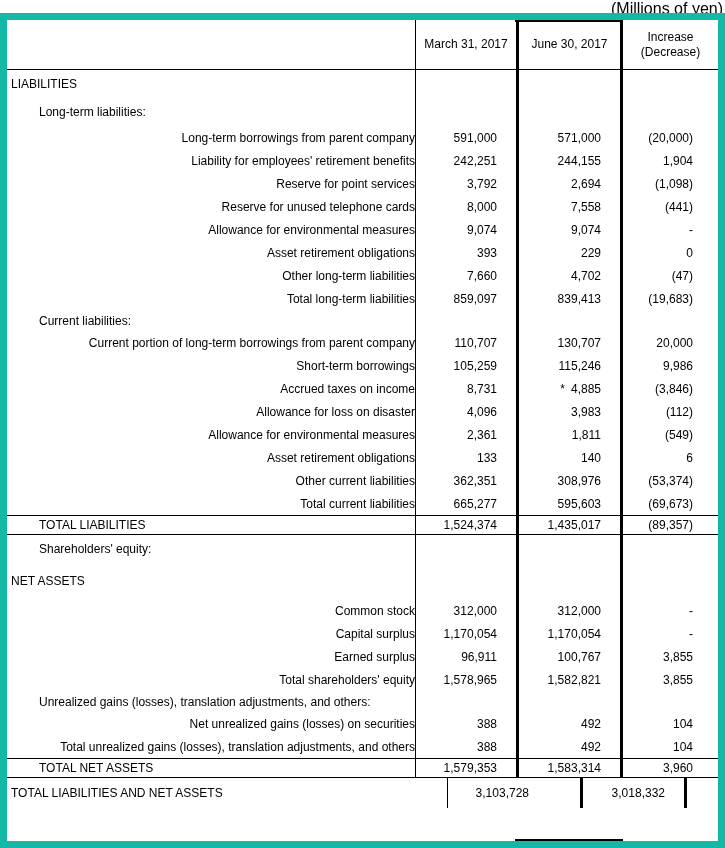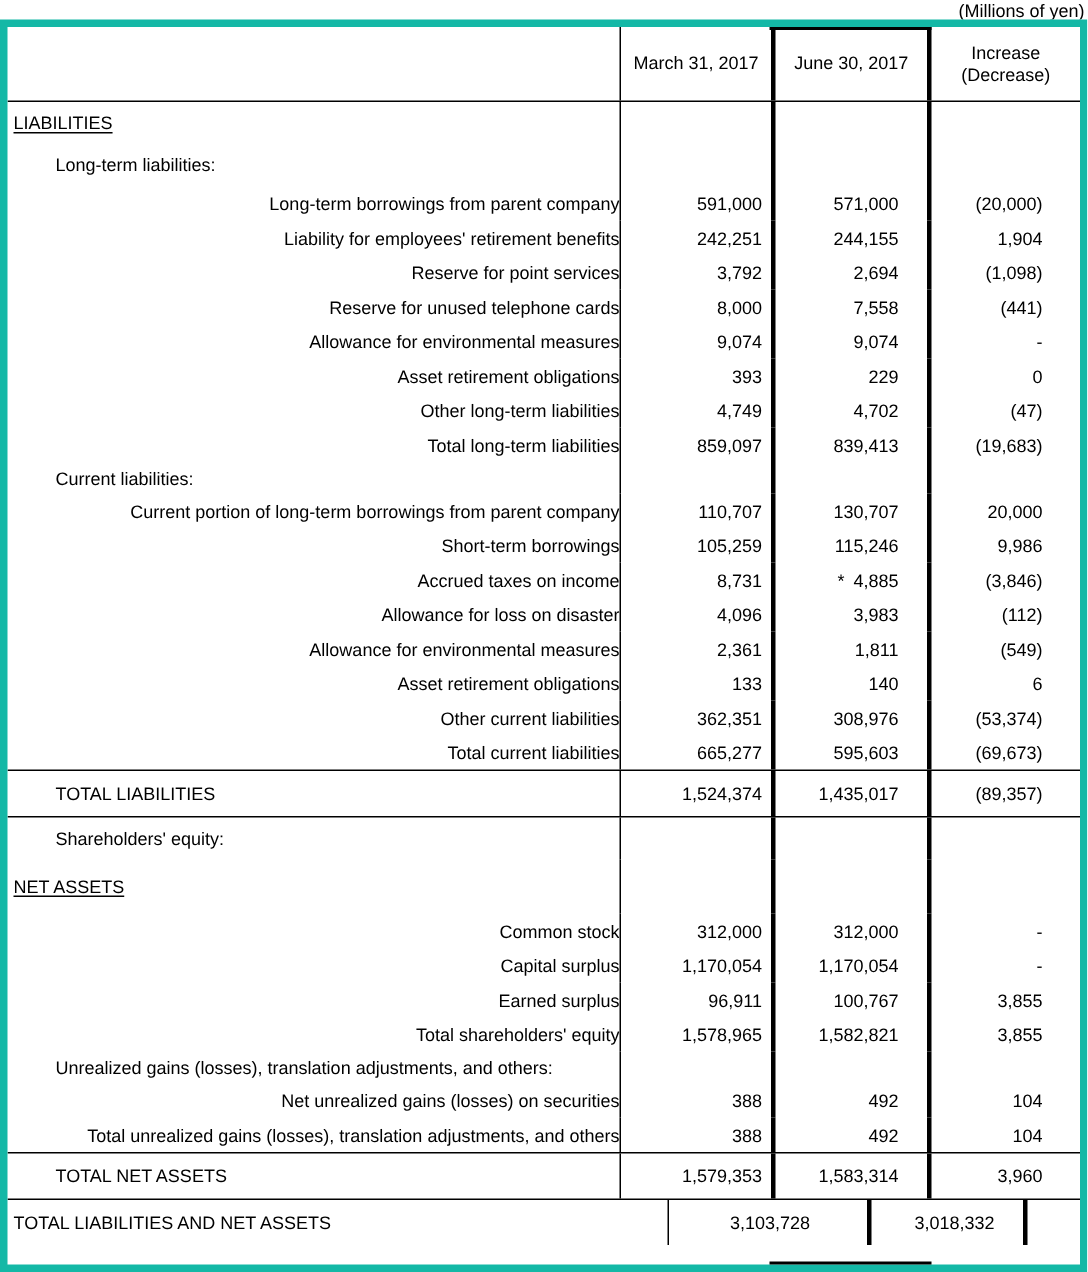--- a/index.html
+++ b/index.html
@@ -5,59 +5,59 @@
   html,body{margin:0;padding:0;background:#fff;}
   body{
     width:725px;height:848px;
     font-family:"Liberation Sans",sans-serif;
     font-size:12px;color:#000;
     -webkit-font-smoothing:antialiased;
   }
   .page{position:relative;width:725px;height:848px;background:#fff;overflow:hidden;}
   .note{
     position:absolute;top:0px;right:2px;
-    font-size:12px;white-space:nowrap;
+    font-size:16px;white-space:nowrap;
   }
   .table{
     position:absolute;top:13px;left:0;
     width:725px;height:835px;
-    border:5px solid #14b8a6;box-sizing:border-box;
+    border:7px solid #14b8a6;box-sizing:border-box;
     overflow:hidden;background:#fff;
   }
   .thick{position:absolute;left:508px;width:108px;height:3px;background:#000;z-index:3;}
   .thick-top{top:-1px;}
   .thick-bottom{bottom:-1px;}
   .row{
     display:grid;
     grid-template-columns:408px 101px 107px 1fr;
     box-sizing:border-box;
   }
   .cell{
     box-sizing:border-box;display:flex;align-items:center;
     white-space:pre;overflow:hidden;
   }
   .c-label{padding-left:4px;justify-content:flex-start;}
-  .c-m{border-left:1px solid #000;justify-content:flex-end;padding-right:6px;}
+  .c-m{border-left:1px solid #000;justify-content:flex-end;padding-right:19px;}
   .c-j{border-left:3px solid #000;border-right:3px solid #000;justify-content:flex-end;padding-right:19px;}
   .c-c{justify-content:flex-end;padding-right:25px;}
   .ind0{padding-left:4px;}
   .ind1{padding-left:32px;}
   .ind2{padding-left:25px;justify-content:flex-end;}
   .header-row{height:50px;border-bottom:1px solid #000;}
   .header-row .cell{
     justify-content:center;align-items:center;flex-direction:column;
     padding-right:0;padding-left:0;text-align:center;line-height:15px;
   }
   .row-section{height:28px;}
   .row-section.net{height:36px;}
-  .row-section .lbl{text-decoration:underline;text-underline-offset:2px;}
+  .row-section .lbl{text-underline-offset:2px;}
   .row-group{height:28px;}
   .row-group.tight{height:21px;}
   .row-item{height:23px;}
-  .row-total{height:32px;border-top:1px solid #000;border-bottom:1px solid #000;}
+  .row-total{height:20px;border-top:1px solid #000;border-bottom:1px solid #000;}
   .row-grandtotal{height:30px;gap:32px;}
 </style>
 </head>
 <body>
 
 <div class="page">
 
   <div class="note">(Millions of yen)</div>
 
   <div class="table">
@@ -122,21 +122,21 @@
           <div class="cell c-c">-</div>
         </div>
         <div class="row row-item">
           <div class="cell c-label ind2"><span class="lbl">Asset retirement obligations</span></div>
           <div class="cell c-m">393</div>
           <div class="cell c-j">229</div>
           <div class="cell c-c">0</div>
         </div>
         <div class="row row-item">
           <div class="cell c-label ind2"><span class="lbl">Other long-term liabilities</span></div>
-          <div class="cell c-m">4,749</div>
+          <div class="cell c-m">7,660</div>
           <div class="cell c-j">4,702</div>
           <div class="cell c-c">(47)</div>
         </div>
         <div class="row row-item">
           <div class="cell c-label ind2"><span class="lbl">Total long-term liabilities</span></div>
           <div class="cell c-m">859,097</div>
           <div class="cell c-j">839,413</div>
           <div class="cell c-c">(19,683)</div>
         </div>
         <div class="row row-group tight">

